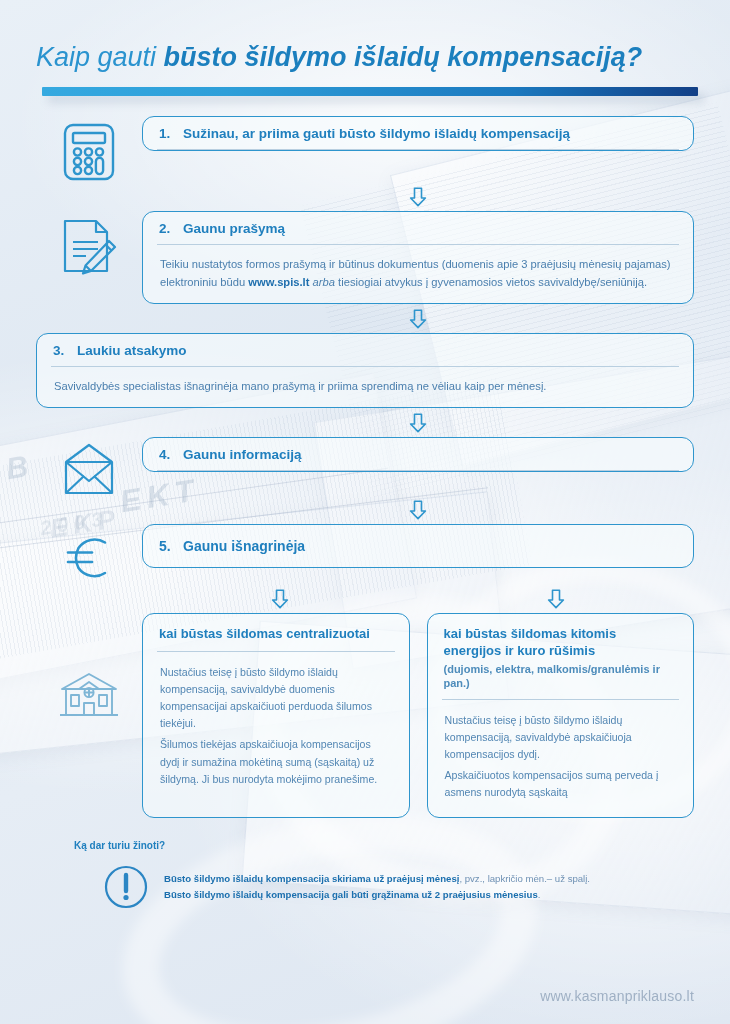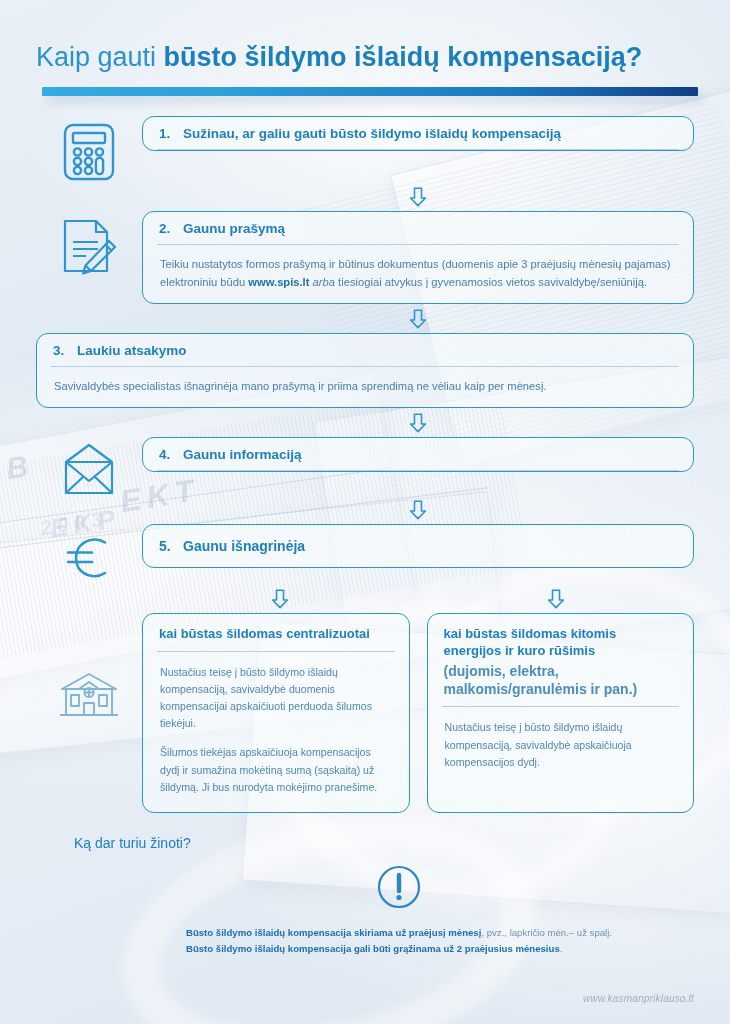--- a/index.html
+++ b/index.html
@@ -90,21 +90,21 @@
 
   
   .page {
     position: relative;
     z-index: 2;
     width: 730px;
     height: 1024px;
   }
 
   
-  .header { padding: 42px 36px 0 36px; }
+  .header { padding: 42px 36px 0 36px; font-style: italic; }
   .title {
     font-size: 27px;
     line-height: 1.15;
     color: #2a93cf;
     font-weight: 400;
     white-space: nowrap;
   }
   .title .strong {
     font-weight: 700;
     color: #1b7fbe;
@@ -208,73 +208,71 @@
   .branch-head {
     padding: 12px 16px 8px 16px;
   }
   .branch-title {
     font-weight: 700;
     font-size: 13px;
     line-height: 1.25;
     color: #1f7fbe;
   }
   .branch-sub {
-    font-size: 14px;
+    font-size: 11px;
     font-weight: 700;
     color: #4d8cbb;
     margin-top: 3px;
     line-height: 1.3;
   }
   .branch-divider {
     height: 1px;
     background: #b9cfe0;
     margin: 0 14px;
   }
   .branch-body {
     padding: 12px 17px 16px 17px;
     font-size: 10.6px;
     line-height: 1.62;
     color: #5286b3;
     flex: 1 1 auto;
   }
-  .branch-body p + p { margin-top: 12px; }
+  .branch-body p + p { margin-top: 4px; }
 
   
   .note-section {
     padding: 22px 36px 0 36px;
   }
   .note-title {
-    font-size: 14px;
-    font-weight: 400;
+    font-size: 10px;
+    font-weight: 700;
     color: #1f7fbe;
     margin-left: 38px;
   }
   .note-row {
     display: flex;
     align-items: center;
     gap: 16px;
     margin-top: 14px;
     padding-left: 68px;
-    flex-direction: column;
   }
   .note-text {
     font-size: 9.6px;
     line-height: 1.72;
     color: #6f91b4;
   }
   .note-text .b { font-weight: 700; color: #1b6fae; }
 
   .site-footer {
     position: absolute;
     right: 36px;
     bottom: 20px;
-    font-size: 10px;
+    font-size: 14px;
     color: #9fb0c4;
     letter-spacing: .2px;
-    font-style: italic;
   }
 </style>
 </head>
 <body>
 
 <div class="bg-wrap">
   <div class="bg-base"></div>
   <div class="bg-doc d5"></div>
   <div class="bg-hatch2"></div>
   <div class="bg-doc d3"></div>
@@ -315,21 +313,21 @@
           <circle cx="15.5" cy="39.5" r="3.6"></circle>
             <circle cx="26.5" cy="39.5" r="3.6"></circle>
           <circle cx="15.5" cy="48.5" r="3.6"></circle>
             <circle cx="26.5" cy="48.5" r="3.6"></circle>
           <rect x="33.9" y="35.9" width="7.2" height="16.2" rx="3.6"></rect>
         </svg>
       </div>
       <div class="card">
         <div class="card-head">
           <span class="card-num">1.</span>
-          <span>Sužinau, ar galiu gauti būsto šildymo išlaidų kompensaciją</span>
+          <span>Sužinau, ar priima gauti būsto šildymo išlaidų kompensaciją</span>
         </div>
         <div class="card-divider"></div>
       </div>
     </div>
 
     <div class="connector indent">
       <svg width="18" height="20" viewBox="0 0 18 20" fill="none" stroke="#2e95cd" stroke-width="1.6" stroke-linejoin="round">
         <path d="M5.5 1.2 H12.5 V11 H16.4 L9 18.6 L1.6 11 H5.5 Z"></path>
       </svg>
     </div>
@@ -460,20 +458,21 @@
         </div>
 
         <div class="branch">
           <div class="branch-head">
             <div class="branch-title">kai būstas šildomas kitomis energijos ir kuro rūšimis</div>
             <div class="branch-sub">(dujomis, elektra, malkomis/granulėmis ir pan.)</div>
           </div>
           <div class="branch-divider"></div>
           <div class="branch-body">
             <p>Nustačius teisę į būsto šildymo išlaidų kompensaciją, savivaldybė apskaičiuoja kompensacijos dydį.</p>
+            <p>Apskaičiuotos kompensacijos sumą perveda į asmens nurodytą sąskaitą</p>
           </div>
         </div>
       </div>
     </div>
 
   </div>
 
   <div class="note-section">
     <div class="note-title">Ką dar turiu žinoti?</div>
     <div class="note-row">

